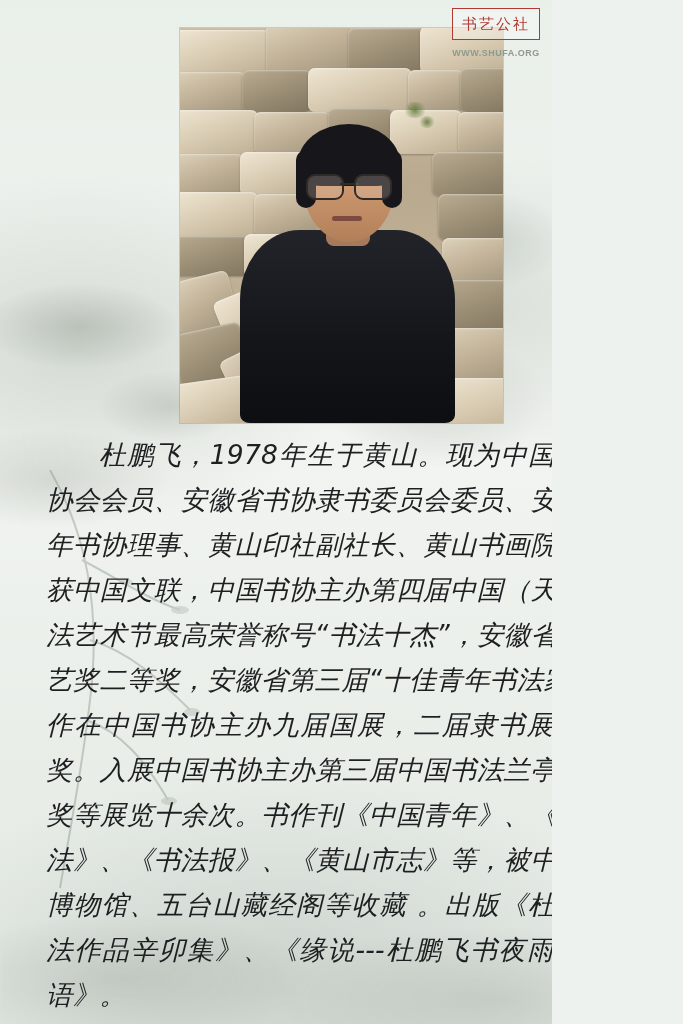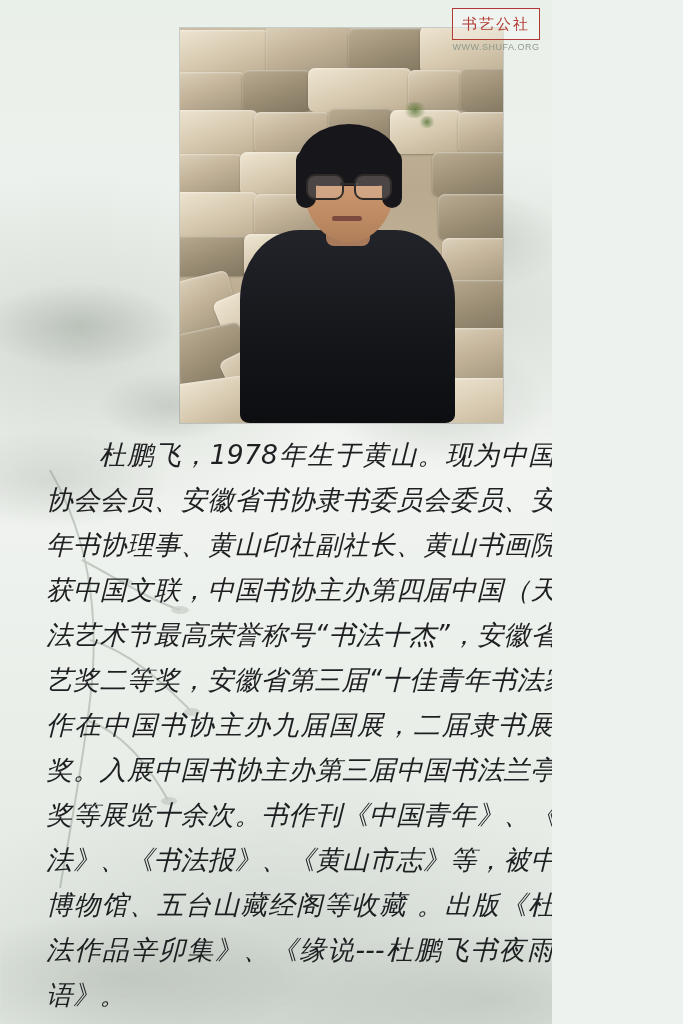--- a/index.html
+++ b/index.html
@@ -81,25 +81,26 @@
     color: #b03a33;
     font-size: 15px;
     letter-spacing: 2px;
     display: flex;
     align-items: center;
     justify-content: center;
     background: rgba(255,255,255,0.35);
     font-family: "DejaVu Sans", sans-serif;
   }
   .watermark .wm-url {
-    margin-top: 3px;
+    margin-top: 9px;
     font-size: 9px;
     color: #8d9a8d;
     letter-spacing: .5px;
     font-family: "Liberation Sans", sans-serif;
+    font-weight: bold;
   }
 
   
   .photo-wrap {
     position: absolute;
     left: 180px;
     top: 28px;
     width: 323px;
     height: 395px;
     box-shadow: 0 0 0 1px rgba(90,90,90,0.25);

